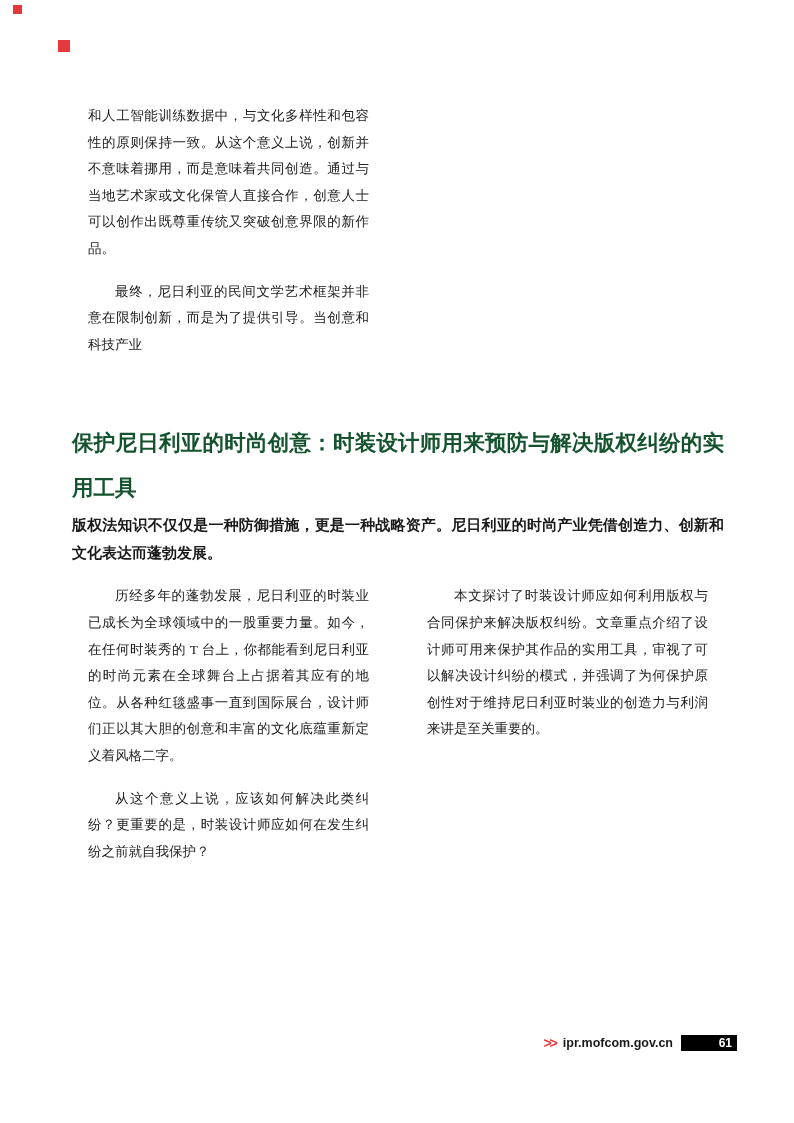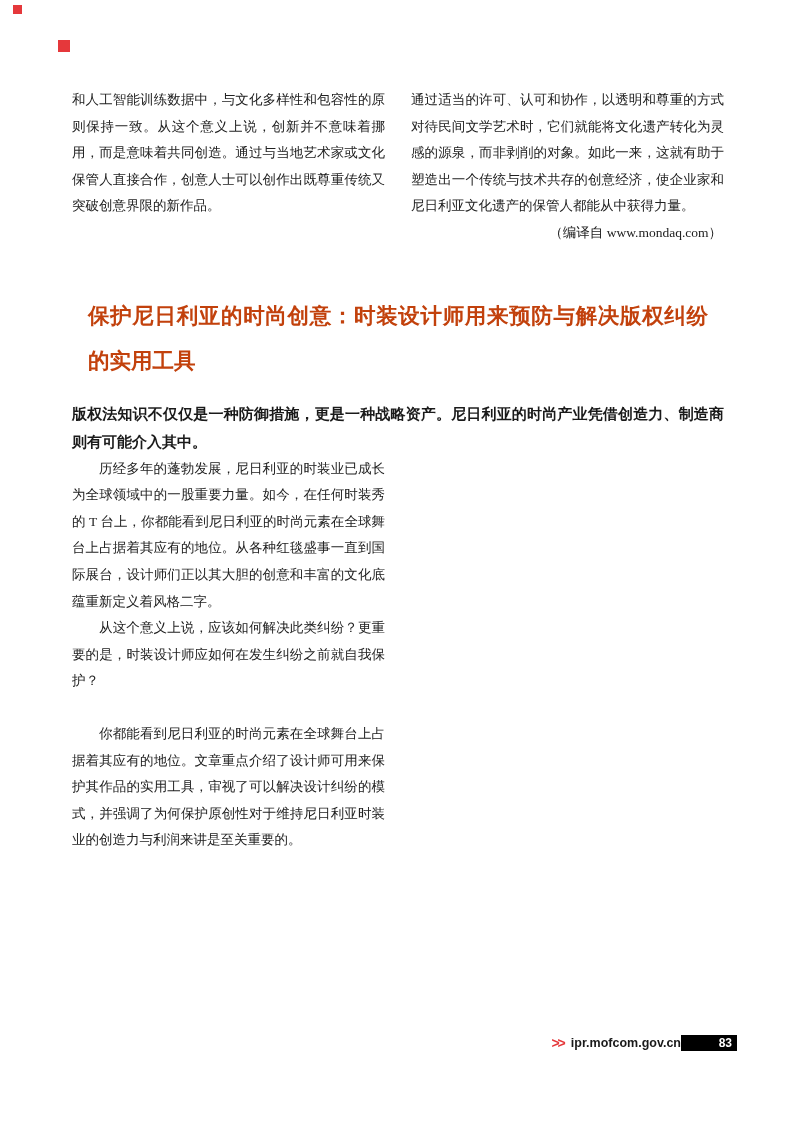--- a/index.html
+++ b/index.html
@@ -12,52 +12,52 @@
     position: relative;
   }
   .page { position: absolute; left: 72px; top: 0; width: 652px; }
 
   .corner-mark { position: absolute; background: #e5383b; }
   .corner-mark.m1 { left: 13px; top: 5px;  width: 9px;  height: 9px; }
   .corner-mark.m2 { left: 58px; top: 40px; width: 12px; height: 12px; }
 
   .twocol { display: flex; gap: 26px; }
   .col { width: 313px; font-size: 13.5px; line-height: 26.6px; text-align: justify; }
-  .col p { margin: 0; text-indent: 2em; }
+  .col p { margin: 16px; text-indent: 2em; }
   .col p.cont { text-indent: 0; }
 
   .sec1 { margin-top: 87px; }
 
   .attribution {
     text-align: right;
     padding-right: 2px;
     text-indent: 0 !important;
   }
 
   .headline-block { margin-top: 47px; }
   .article-title {
     font-family: "Liberation Sans", "DejaVu Sans", sans-serif;
     font-weight: bold;
     font-size: 21.5px;
     line-height: 45px;
-    color: #c2410c;
-    margin: 16px;
+    color: #14532d;
+    margin: 0;
     text-align: justify;
   }
   .article-lede {
     font-family: "Liberation Sans", "DejaVu Sans", sans-serif;
     font-weight: bold;
     font-size: 15px;
     line-height: 28px;
     color: #1a1a1a;
     margin: 0;
     text-align: justify;
   }
 
-  .sec2 { margin-top: 0; flex-direction: column; }
+  .sec2 { margin-top: 0; }
 
   .col .subheading {
     font-family: "Liberation Sans", "DejaVu Sans", sans-serif;
     font-weight: bold;
     color: #1a1a1a;
     text-indent: 2em;
     margin: 0;
   }
 
   .footer {
@@ -72,20 +72,21 @@
     color: #e5383b;
     font-weight: bold;
     font-size: 14px;
     letter-spacing: -2px;
     margin-right: 7px;
   }
   .footer .site {
     font-weight: bold;
     font-size: 12.5px;
     color: #1a1a1a;
+    margin-right: 8px;
   }
   .footer .page-badge {
     background: #000000;
     color: #ffffff;
     width: 51px;
     height: 16px;
     display: flex;
     align-items: center;
     justify-content: flex-end;
     padding-right: 5px;
@@ -97,41 +98,38 @@
 <body>
 
 <div class="corner-mark m1"></div>
 <div class="corner-mark m2"></div>
 
 <div class="page">
 
   <section class="twocol sec1">
     <div class="col">
       <p class="cont">和人工智能训练数据中，与文化多样性和包容性的原则保持一致。从这个意义上说，创新并不意味着挪用，而是意味着共同创造。通过与当地艺术家或文化保管人直接合作，创意人士可以创作出既尊重传统又突破创意界限的新作品。</p>
-    </div>
-    <div class="col">
-      <p class="cont">通过适当的许可、认可和协作，以透明和尊重的方式对待民间文学艺术时，它们就能将文化遗产转化为灵感的源泉，而非剥削的对象。如此一来，这就有助于塑造出一个传统与技术共存的创意经济，使企业家和尼日利亚文化遗产的保管人都能从中获得力量。</p>
-      <div class="attribution">（编译自 www.mondaq.com）</div>
+      <p>最终，尼日利亚的民间文学艺术框架并非意在限制创新，而是为了提供引导。当创意和科技产业</p>
     </div>
   </section>
 
   <header class="headline-block">
     <h1 class="article-title">保护尼日利亚的时尚创意：时装设计师用来预防与解决版权纠纷的实用工具</h1>
-    <p class="article-lede">版权法知识不仅仅是一种防御措施，更是一种战略资产。尼日利亚的时尚产业凭借创造力、制造商则有可能介入其中。</p>
+    <p class="article-lede">版权法知识不仅仅是一种防御措施，更是一种战略资产。尼日利亚的时尚产业凭借创造力、创新和文化表达而蓬勃发展。</p>
   </header>
 
   <section class="twocol sec2">
     <div class="col">
       <p>历经多年的蓬勃发展，尼日利亚的时装业已成长为全球领域中的一股重要力量。如今，在任何时装秀的 T 台上，你都能看到尼日利亚的时尚元素在全球舞台上占据着其应有的地位。从各种红毯盛事一直到国际展台，设计师们正以其大胆的创意和丰富的文化底蕴重新定义着风格二字。</p>
       <p>从这个意义上说，应该如何解决此类纠纷？更重要的是，时装设计师应如何在发生纠纷之前就自我保护？</p>
     </div>
     <div class="col">
-      <p>你都能看到尼日利亚的时尚元素在全球舞台上占据着其应有的地位。文章重点介绍了设计师可用来保护其作品的实用工具，审视了可以解决设计纠纷的模式，并强调了为何保护原创性对于维持尼日利亚时装业的创造力与利润来讲是至关重要的。</p>
+      <p>本文探讨了时装设计师应如何利用版权与合同保护来解决版权纠纷。文章重点介绍了设计师可用来保护其作品的实用工具，审视了可以解决设计纠纷的模式，并强调了为何保护原创性对于维持尼日利亚时装业的创造力与利润来讲是至关重要的。</p>
     </div>
   </section>
 
 </div>
 
 <div class="footer">
   <span class="chevrons">&gt;&gt;</span>
   <span class="site">ipr.mofcom.gov.cn</span>
-  <span class="page-badge">83</span>
+  <span class="page-badge">61</span>
 </div>
 
 </body></html>

